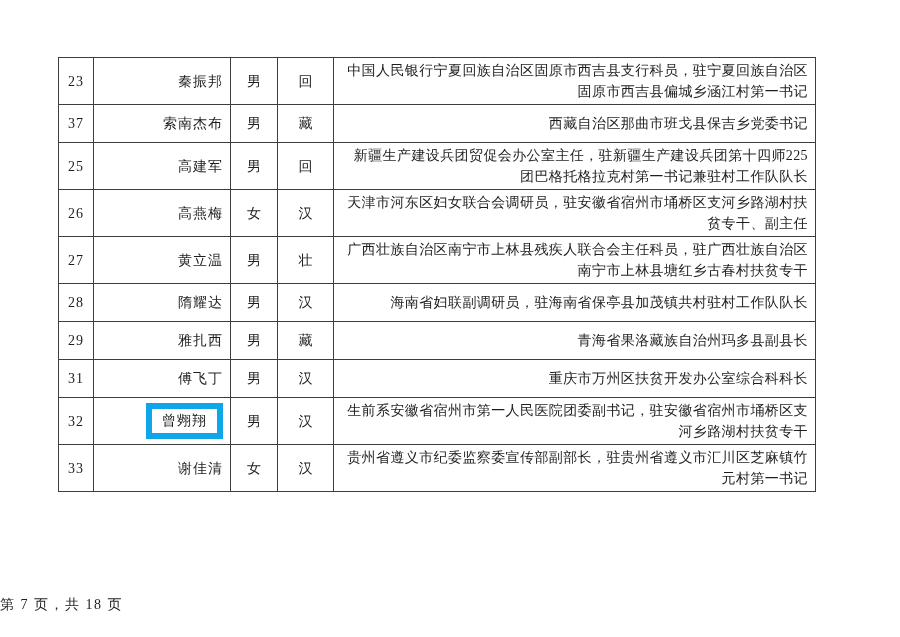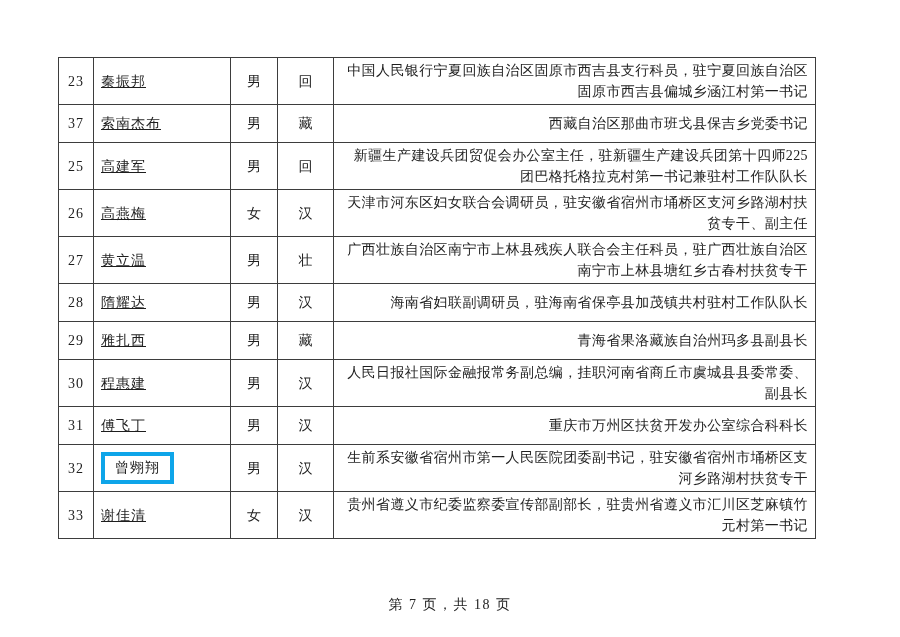--- a/index.html
+++ b/index.html
@@ -38,45 +38,44 @@
     line-height: 21px;
     padding: 2px 7px;
     overflow: hidden;
   }
   td.c-num {
     text-align: center;
     letter-spacing: 1px;
     padding: 2px 2px;
   }
   td.c-name {
-    text-align: left;
+    text-align: right;
     font-size: 15px;
     letter-spacing: 1px;
-    text-decoration: underline;
   }
   td.c-center {
     text-align: center;
     font-size: 15px;
   }
   td.c-desc {
     text-align: right;
     letter-spacing: 0.4px;
   }
   .deceased-box {
     display: inline-block;
-    border: 4px solid #0ea5e9;
+    border: 6px solid #0ea5e9;
     padding: 3px 10px 4px 10px;
     line-height: 17px;
   }
   .footer {
     position: absolute;
     left: 0;
     right: 0;
     top: 596px;
-    text-align: center;
+    text-align: left;
     font-size: 14px;
     letter-spacing: 1.5px;
     color: #222222;
   }
 </style>
 </head>
 <body>
 
 <div class="page">
   <table class="roster">
@@ -131,27 +130,20 @@
           <td class="c-desc">海南省妇联副调研员，驻海南省保亭县加茂镇共村驻村工作队队长</td>
         </tr>
         <tr>
           <td class="c-num">29</td>
           <td class="c-name">雅扎西</td>
           <td class="c-center">男</td>
           <td class="c-center">藏</td>
           <td class="c-desc">青海省果洛藏族自治州玛多县副县长</td>
         </tr>
         <tr>
-          <td class="c-num">30</td>
-          <td class="c-name">程惠建</td>
-          <td class="c-center">男</td>
-          <td class="c-center">汉</td>
-          <td class="c-desc">人民日报社国际金融报常务副总编，挂职河南省商丘市虞城县县委常委、副县长</td>
-        </tr>
-        <tr>
           <td class="c-num">31</td>
           <td class="c-name">傅飞丁</td>
           <td class="c-center">男</td>
           <td class="c-center">汉</td>
           <td class="c-desc">重庆市万州区扶贫开发办公室综合科科长</td>
         </tr>
         <tr>
           <td class="c-num">32</td>
           <td class="c-name"><span class="deceased-box">曾翙翔</span></td>
           <td class="c-center">男</td>

